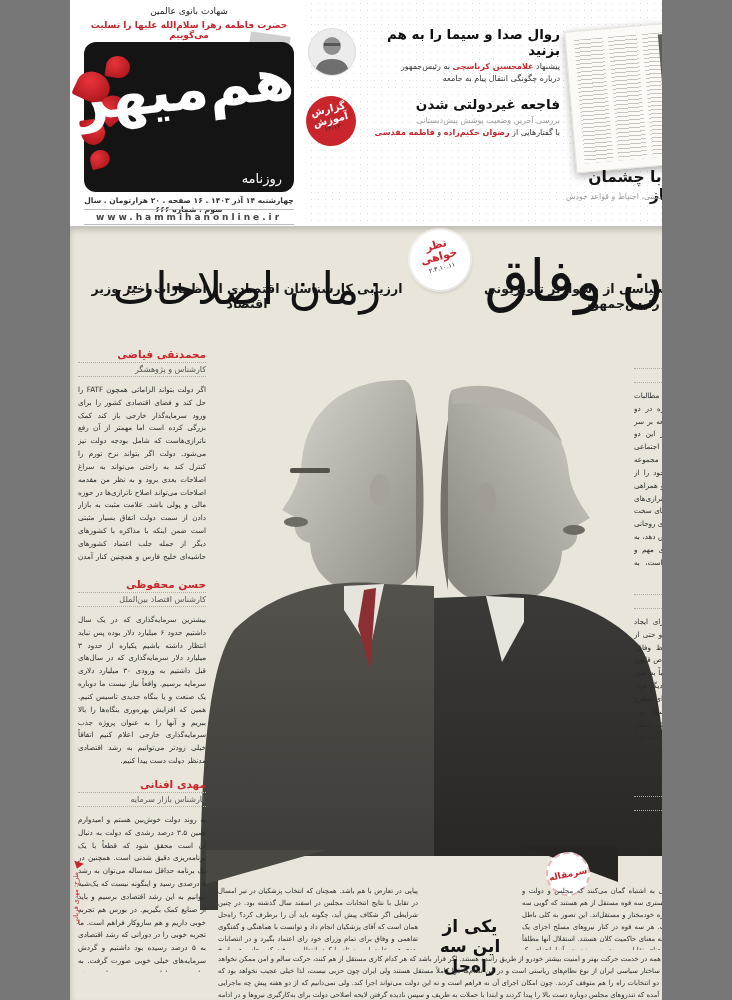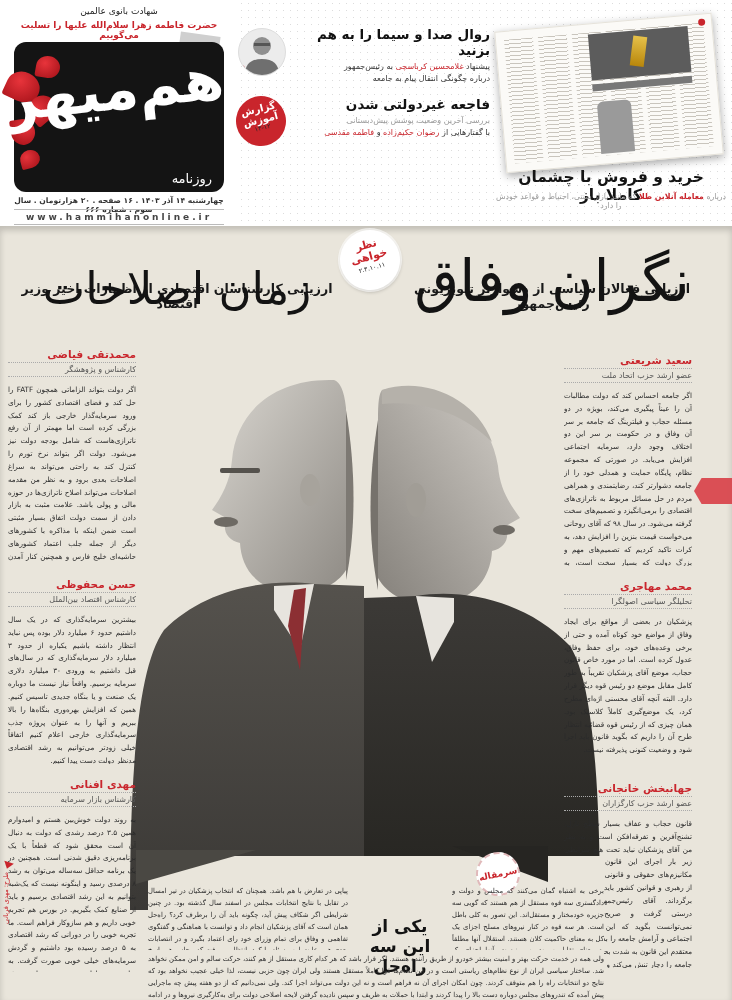--- a/index.html
+++ b/index.html
@@ -1,16 +1,16 @@
 <!DOCTYPE html>
 <html lang="fa" dir="rtl"><head>
 <meta charset="utf-8">
 <style>
   html,body{margin:0;padding:0;background:#777;}
-  .page{position:relative;width:732px;height:1000px;margin:0 auto;background:#fde047;
+  .page{position:relative;width:592px;height:1000px;margin:0 auto;background:#fde047;
         font-family:"DejaVu Sans",sans-serif;direction:rtl;overflow:hidden;}
 
   
   .topband{position:absolute;left:0;top:0;width:732px;height:226px;background:#fff;
            background-image:radial-gradient(#dcdcdc 0.8px,transparent 0.9px);background-size:7px 7px;}
   .topband .whitepatch{position:absolute;left:0;top:0;width:238px;height:226px;background:#fff;}
 
   .corner-fold{position:absolute;left:178px;top:34px;width:40px;height:40px;background:#cfcfcf;transform:rotate(8deg);}
   .logo-box{position:absolute;left:14px;top:42px;width:210px;height:150px;background:#141414;border-radius:12px;}
   .logo-word{position:absolute;left:0;top:18px;width:210px;text-align:center;color:#fff;
@@ -37,21 +37,21 @@
   .avatar::after{content:"";position:absolute;left:-2px;bottom:2px;width:8px;height:8px;background:#c9252c;
                  border-radius:50%;}
   .badge-circ{position:absolute;left:2px;top:0px;width:50px;height:50px;border-radius:50%;background:#c9252c;
               color:#fff;text-align:center;transform:rotate(-14deg);line-height:1.1;padding-top:7px;box-sizing:border-box;}
   .badge-circ .b1{font-size:10px;font-weight:bold;display:block;}
   .badge-circ .b2{font-size:10px;font-weight:bold;display:block;}
   .badge-circ .bp{font-size:6.5px;color:#2a2a2a;display:block;}
   .teaser .tx{margin-left:58px;text-align:right;}
   .teaser h3{margin:0 0 3px 0;font-size:13.5px;color:#111;}
   .teaser .s{font-size:8px;color:#333;line-height:1.5;}
-  .teaser .s .red{color:#c9252c;font-weight:normal;}
+  .teaser .s .red{color:#c9252c;font-weight:bold;}
   .teaser .gray{color:#999;}
 
   
   .thumb{position:absolute;left:500px;top:22px;width:216px;height:140px;background:#fbfaf7;
          box-shadow:0 3px 8px rgba(0,0,0,.35);transform:rotate(-5deg);overflow:hidden;border:1px solid #e5e2da;}
   .thumb .cols{position:absolute;inset:8px;display:flex;gap:5px;}
   .thumb .col{flex:1;background:repeating-linear-gradient(to bottom,#c9c5bd 0 1px,transparent 1px 4px);}
   .thumb .photo{position:absolute;left:92px;top:10px;width:100px;height:46px;background:#5c5c5c;}
   .thumb .bar{position:absolute;left:42px;top:6px;width:14px;height:30px;background:linear-gradient(#e6c14a,#b8860b);transform:rotate(12deg);}
   .thumb .dot{position:absolute;right:6px;top:4px;width:7px;height:7px;border-radius:50%;background:#c9252c;}

